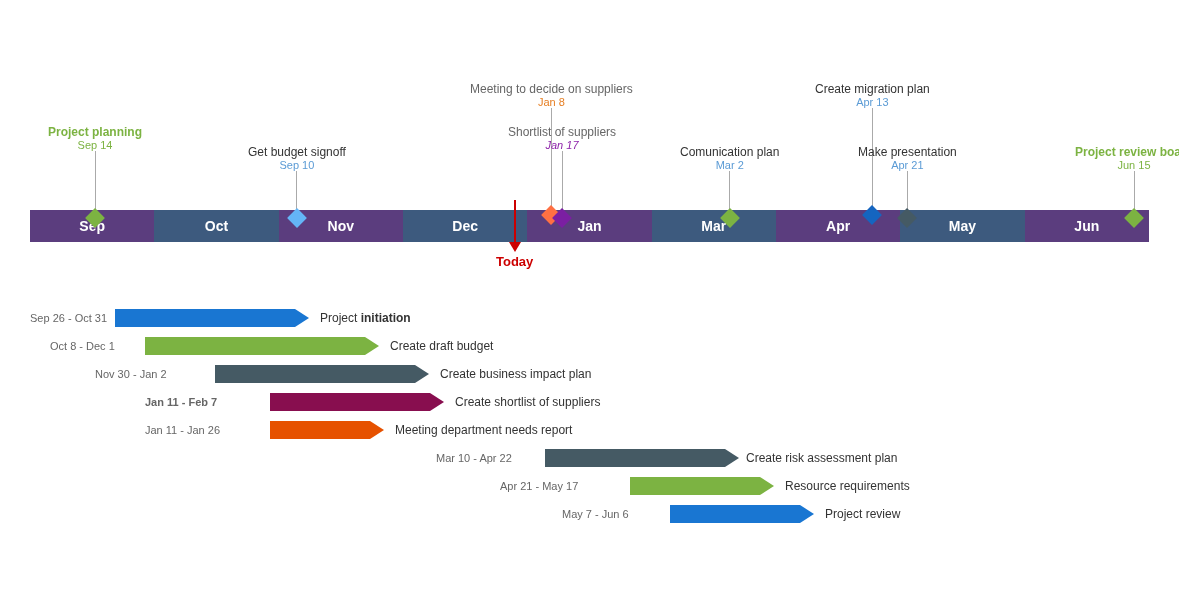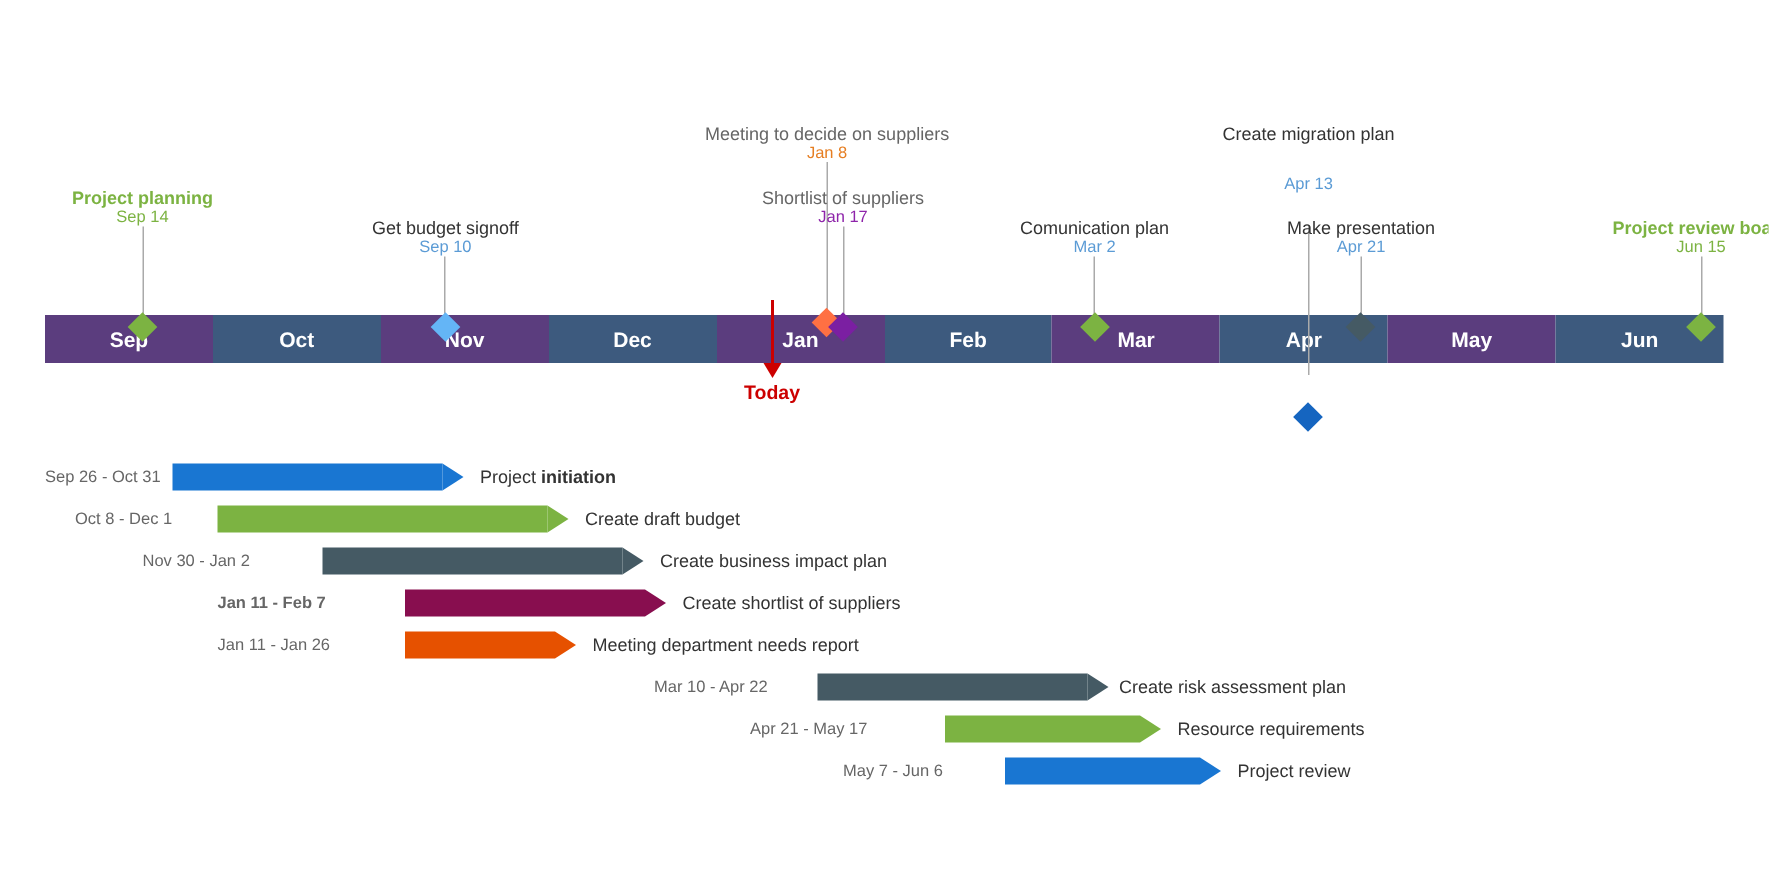--- a/index.html
+++ b/index.html
@@ -47,21 +47,20 @@
 <body>
 
 <div class="timeline-container">
 
   <div class="timeline-bar">
     <div class="month-segment">Sep</div>
     <div class="month-segment">Oct</div>
     <div class="month-segment">Nov</div>
     <div class="month-segment">Dec</div>
     <div class="month-segment">Jan</div>
-    <div class="month-segment">Feb</div>
     <div class="month-segment">Mar</div>
     <div class="month-segment">Apr</div>
     <div class="month-segment">May</div>
     <div class="month-segment">Jun</div>
   </div>
 
   <div style="position:absolute; left:48px; top:125px; display:flex; flex-direction:column; align-items:center;">
     <div style="text-align:center; color:#7cb342; font-weight:bold; font-size:12px; white-space:nowrap;">Project planning</div>
     <div style="text-align:center; color:#7cb342; font-size:11px;">Sep 14</div>
     <div style="height:60px; width:1px; background:#aaa;"></div>
@@ -77,33 +76,33 @@
 
   <div style="position:absolute; left:470px; top:82px; display:flex; flex-direction:column; align-items:center;">
     <div style="text-align:center; color:#666; font-size:12px; white-space:nowrap;">Meeting to decide on suppliers</div>
     <div style="text-align:center; color:#e67e22; font-size:11px;">Jan 8</div>
     <div style="height:100px; width:1px; background:#aaa;"></div>
     <div style="width:14px; height:14px; background:#ff7043; transform:rotate(45deg);"></div>
   </div>
 
   <div style="position:absolute; left:508px; top:125px; display:flex; flex-direction:column; align-items:center;">
     <div style="text-align:center; color:#666; font-size:12px; white-space:nowrap;">Shortlist of suppliers</div>
-    <div style="text-align:center; color:#8e24aa; font-size:11px;">Jan 17</div>
+    <div style="text-align:center; color:#8e24aa; font-size:11px;font-style:italic;">Jan 17</div>
     <div style="height:60px; width:1px; background:#aaa;"></div>
     <div style="width:14px; height:14px; background:#7b1fa2; transform:rotate(45deg);"></div>
   </div>
 
   <div style="position:absolute; left:680px; top:145px; display:flex; flex-direction:column; align-items:center;">
     <div style="text-align:center; color:#333; font-size:12px; white-space:nowrap;">Comunication plan</div>
     <div style="text-align:center; color:#5b9bd5; font-size:11px;">Mar 2</div>
     <div style="height:40px; width:1px; background:#aaa;"></div>
     <div style="width:14px; height:14px; background:#7cb342; transform:rotate(45deg);"></div>
   </div>
 
-  <div style="position:absolute; left:815px; top:82px; display:flex; flex-direction:column; align-items:center;gap:21px;">
+  <div style="position:absolute; left:815px; top:82px; display:flex; flex-direction:column; align-items:center;">
     <div style="text-align:center; color:#333; font-size:12px; white-space:nowrap;">Create migration plan</div>
     <div style="text-align:center; color:#5b9bd5; font-size:11px;">Apr 13</div>
     <div style="height:100px; width:1px; background:#aaa;"></div>
     <div style="width:14px; height:14px; background:#1565c0; transform:rotate(45deg);"></div>
   </div>
 
   <div style="position:absolute; left:858px; top:145px; display:flex; flex-direction:column; align-items:center;">
     <div style="text-align:center; color:#333; font-size:12px; white-space:nowrap;">Make presentation</div>
     <div style="text-align:center; color:#5b9bd5; font-size:11px;">Apr 21</div>
     <div style="height:40px; width:1px; background:#aaa;"></div>

